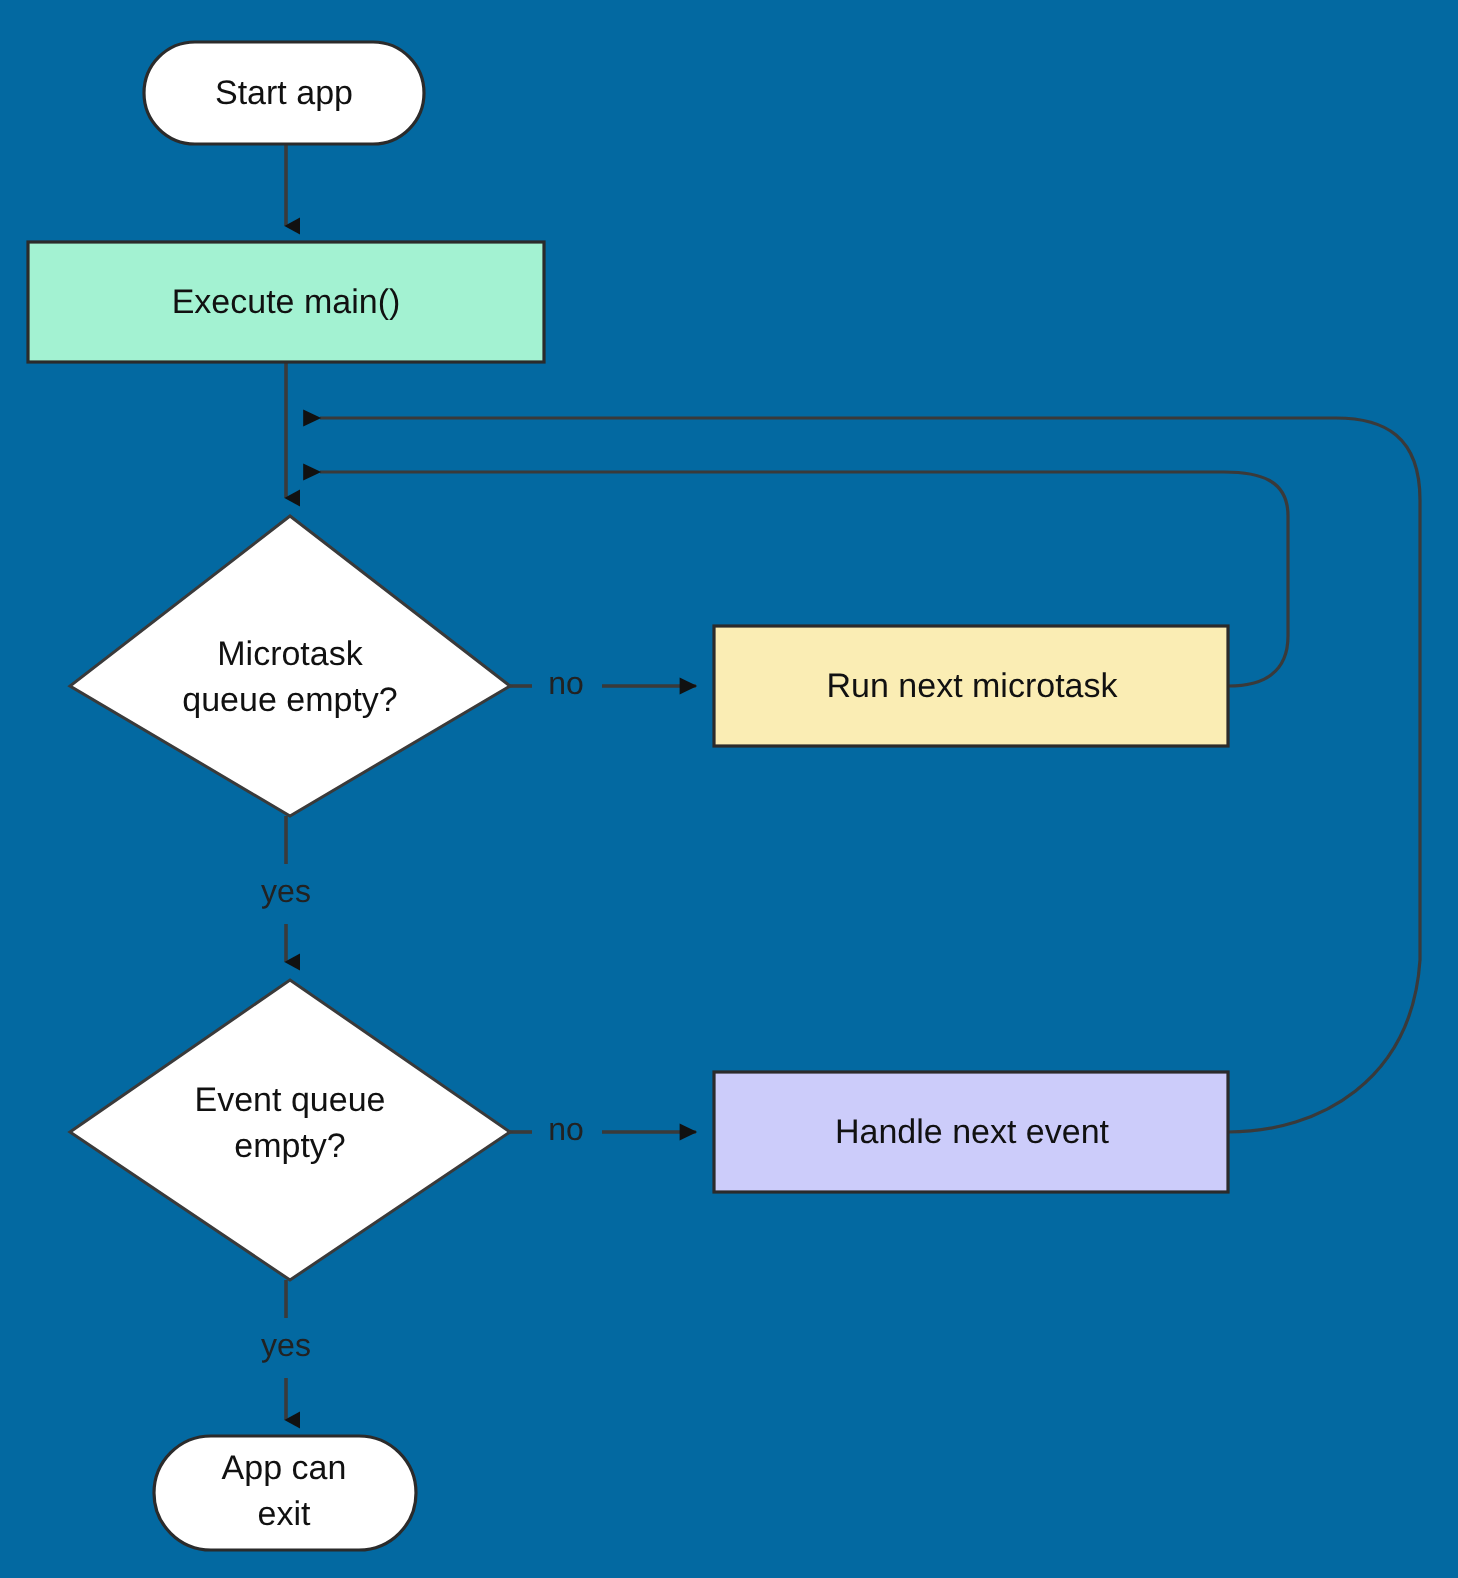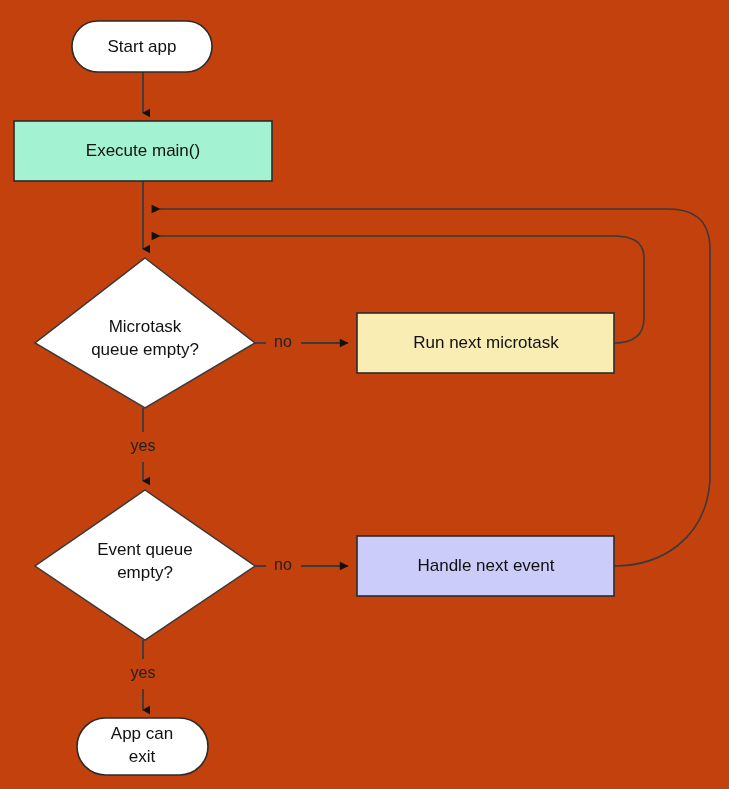--- a/index.html
+++ b/index.html
@@ -7,21 +7,21 @@
     padding: 0;
     background: #ffffff;
   }
   body {
     font-family: "Liberation Sans", sans-serif;
   }
   #canvas {
     position: relative;
     width: 729px;
     height: 789px;
-    background: #c2410c;
+    background: #0369a1;
     overflow: hidden;
   }
   #flow-svg {
     position: absolute;
     top: 0;
     left: 0;
     width: 729px;
     height: 789px;
   }
   .node-text {

